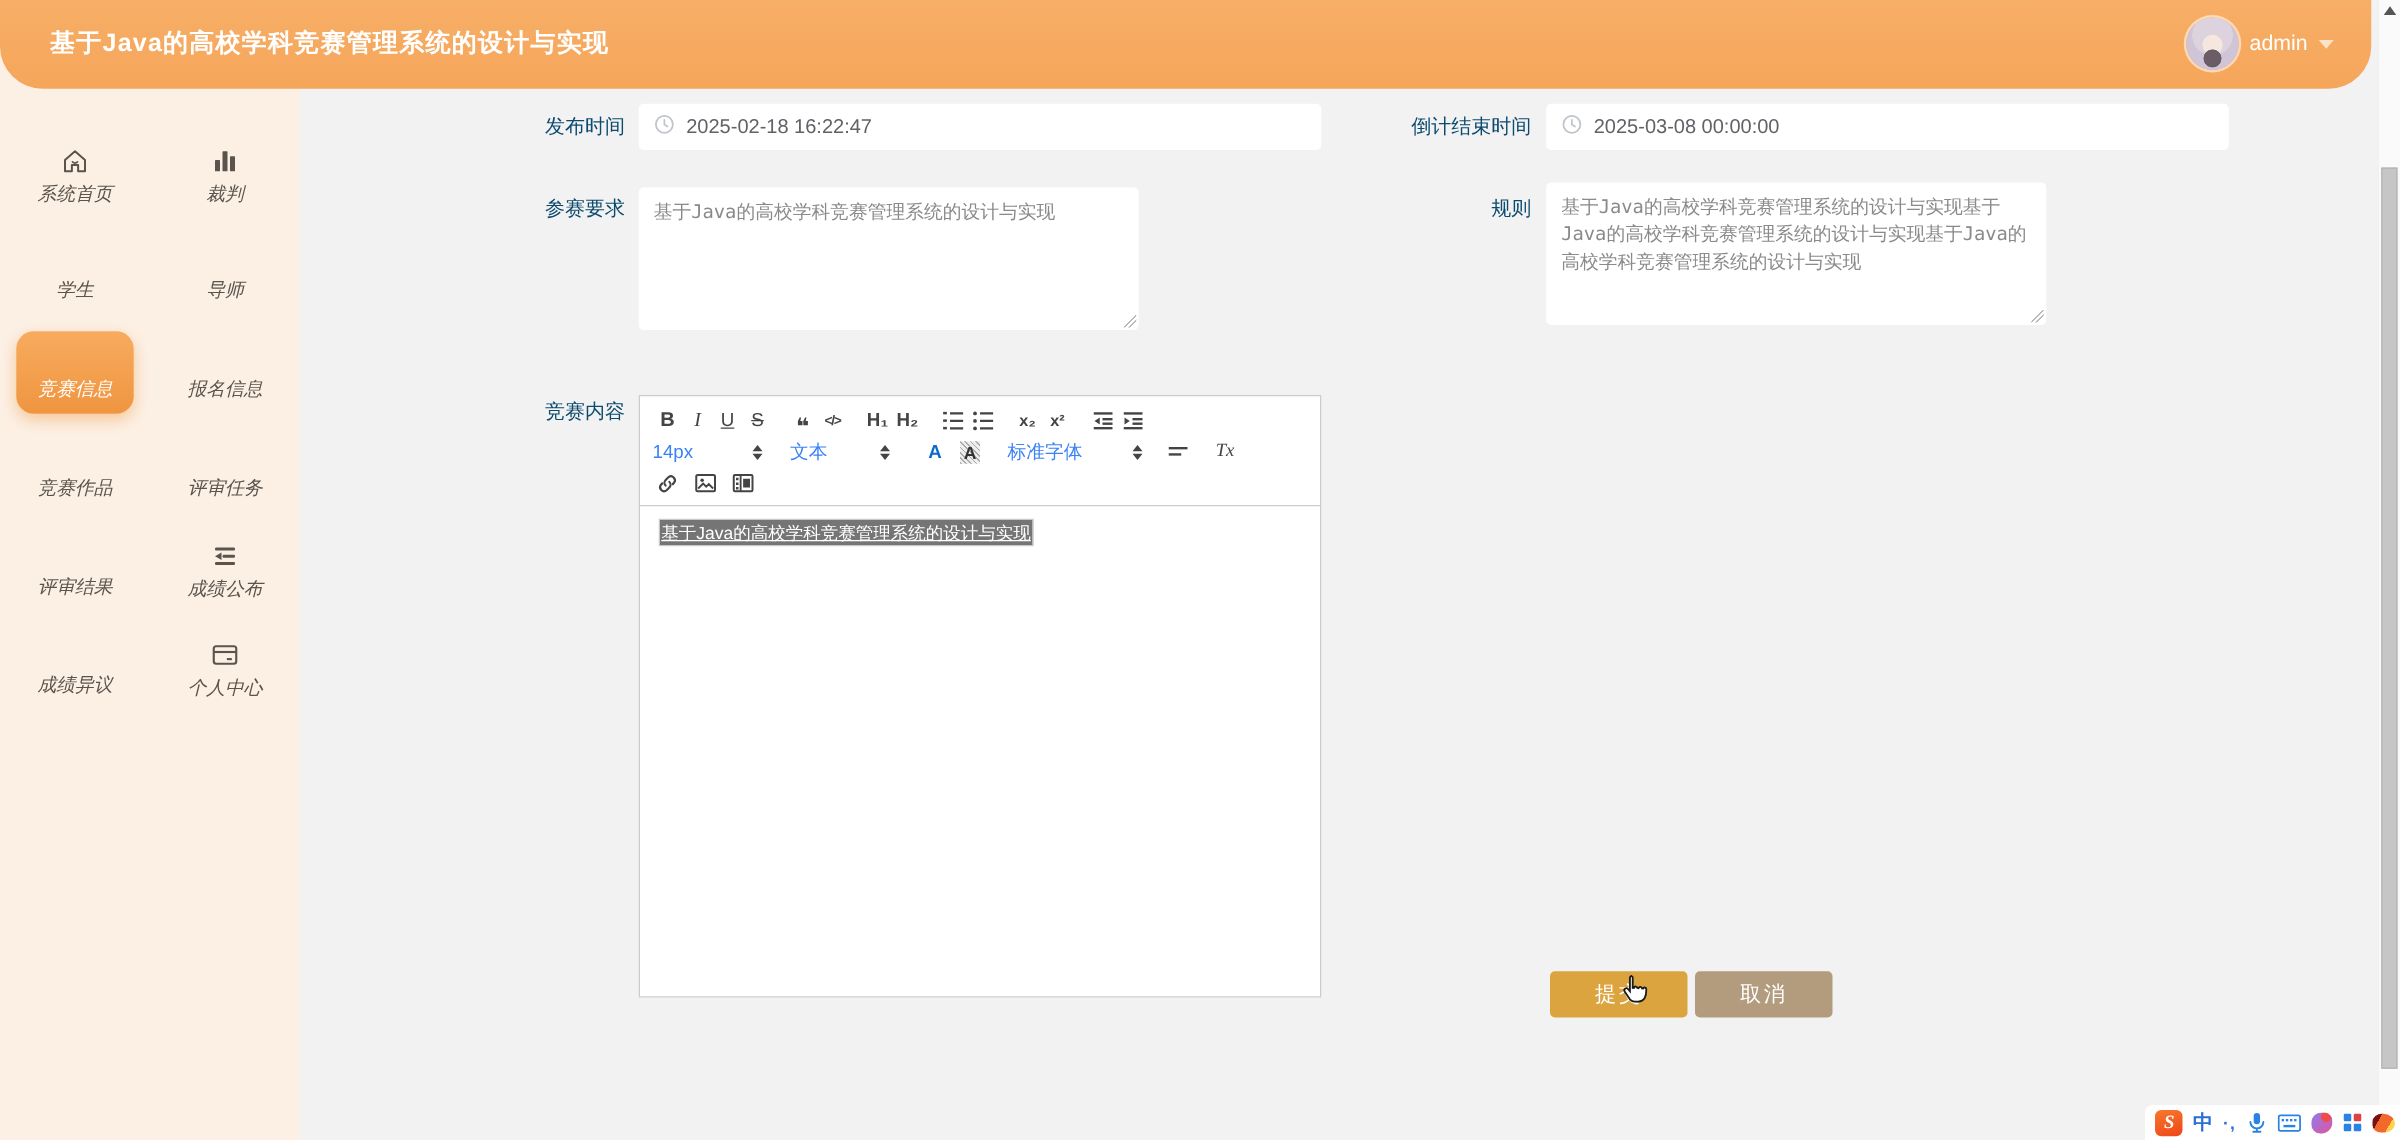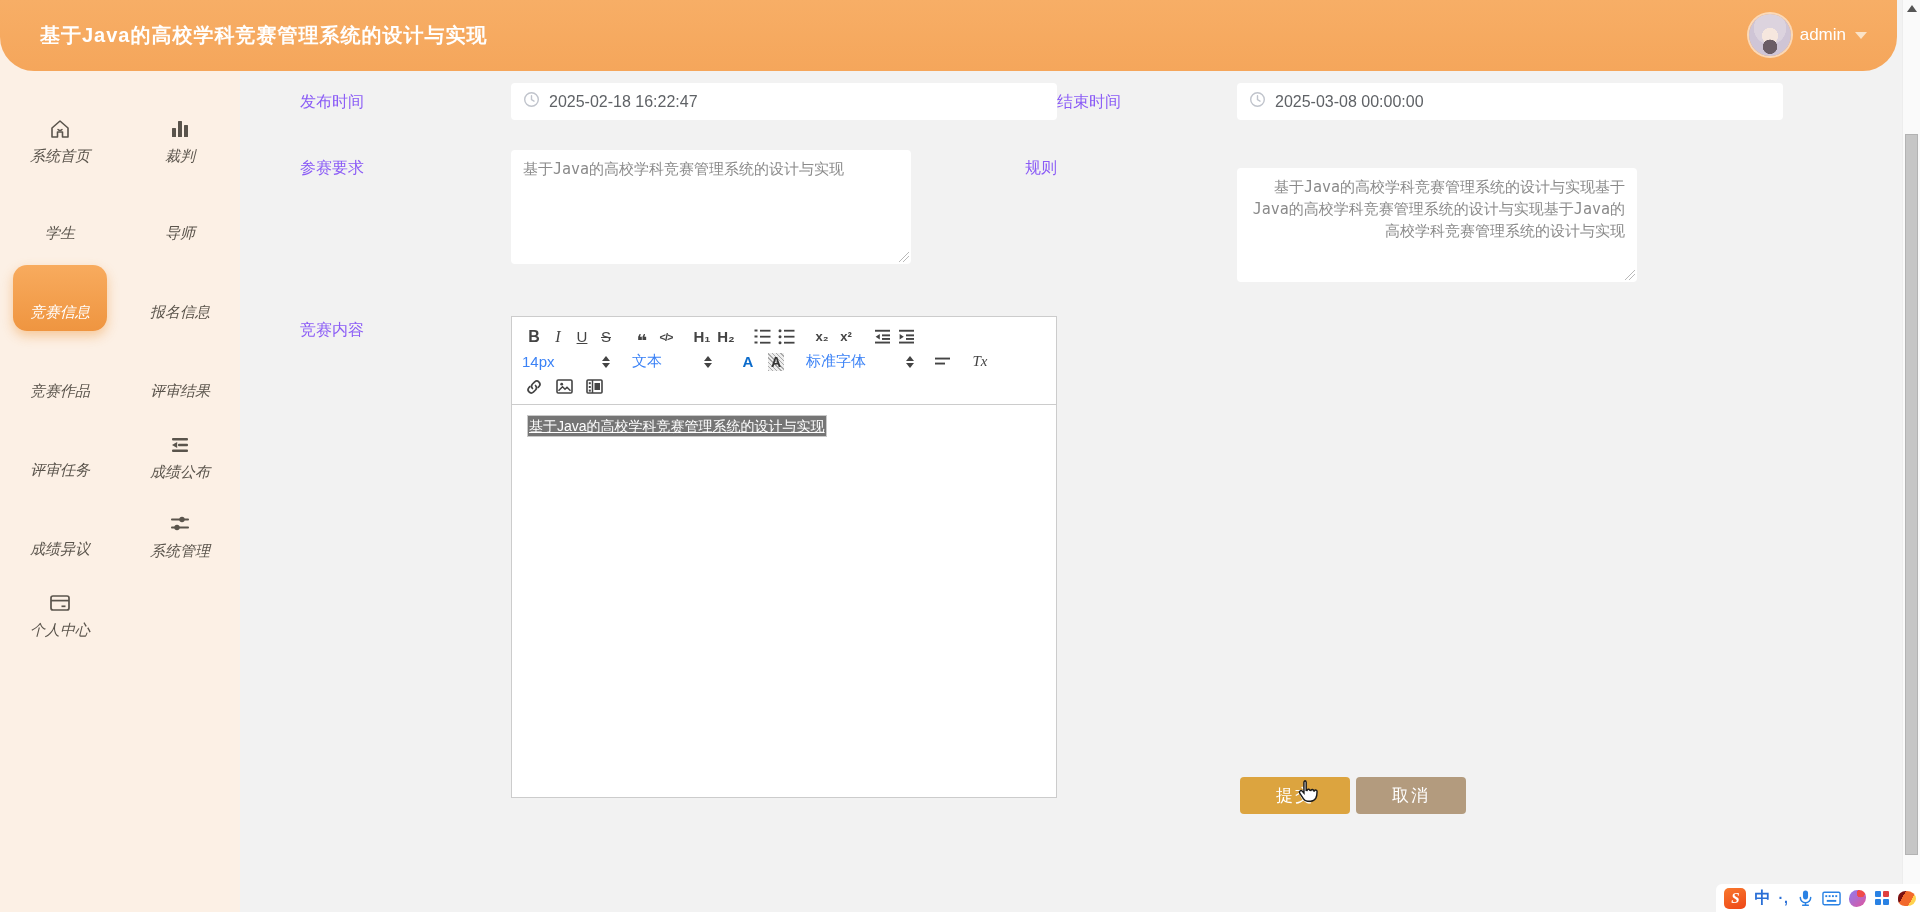--- a/index.html
+++ b/index.html
@@ -46,22 +46,22 @@
     background:linear-gradient(180deg,#f8ab5e 0%,#ef9540 100%);
     border-radius:14px;color:#fff;
     box-shadow:0 5px 12px rgba(240,150,60,.45);
   }
   .ic{width:24px;height:24px;display:flex;align-items:center;justify-content:center;}
   .ic svg{display:block;}
   .gridic{display:grid;grid-template-columns:9px 9px;grid-template-rows:9px 9px;gap:3px;width:21px;height:21px;}
   .gridic i{background:currentColor;border-radius:1px;}
   
   .flabel{
-    position:absolute;width:200px;
-    color:#8b5cf6;font-size:16px;line-height:20px;
+    position:absolute;width:200px;text-align:right;
+    color:#0c4a6e;font-size:16px;line-height:20px;
   }
   .finput{
     position:absolute;height:37px;width:546px;background:#fff;border-radius:4px;
     display:flex;align-items:center;gap:9px;padding:0 12px;box-sizing:border-box;
     color:#5f6266;font-size:16px;
   }
   .ftext{
     position:absolute;width:400px;height:114px;background:#fff;border-radius:4px;
     box-sizing:border-box;padding:9px 12px;
     font-family:"DejaVu Sans Mono","Liberation Mono",monospace;
@@ -228,31 +228,31 @@
     <span class="lb">竞赛作品</span>
   </div>
 
   <div class="cell">
     <span class="ic gridic">
         <i></i>
         <i></i>
         <i></i>
         <i></i>
       </span>
+    <span class="lb">评审任务</span>
+  </div>
+
+  <div class="cell">
+    <span class="ic gridic">
+        <i></i>
+        <i></i>
+        <i></i>
+        <i></i>
+      </span>
     <span class="lb">评审结果</span>
-  </div>
-
-  <div class="cell">
-    <span class="ic gridic">
-        <i></i>
-        <i></i>
-        <i></i>
-        <i></i>
-      </span>
-    <span class="lb">评审任务</span>
   </div>
 
   <div class="cell">
     <span class="ic">
       <svg width="24" height="24" viewBox="0 0 24 24" fill="currentColor">
           <rect x="4" y="5" width="16" height="2.4" rx="1"></rect>
           <path d="M4 12 L9.2 9 V15 Z"></path>
           <rect x="10" y="10.8" width="10" height="2.4" rx="1"></rect>
           <rect x="4" y="16.6" width="16" height="2.4" rx="1"></rect>
         </svg>
@@ -263,31 +263,20 @@
   <div class="cell">
     <span class="ic gridic">
         <i></i>
         <i></i>
         <i></i>
         <i></i>
       </span>
     <span class="lb">成绩异议</span>
   </div>
 
-  <div class="cell">
-    <span class="ic">
-      <svg width="24" height="24" viewBox="0 0 24 24" fill="currentColor">
-          <rect x="3" y="6.6" width="18" height="1.8" rx="0.9"></rect>
-          <circle cx="14" cy="7.5" r="2.7"></circle>
-          <rect x="3" y="14.6" width="18" height="1.8" rx="0.9"></rect>
-          <circle cx="9" cy="15.5" r="2.7"></circle>
-        </svg>
-    </span>
-    <span class="lb">系统管理</span>
-  </div>
 
   <div class="cell">
     <span class="ic">
       <svg width="24" height="24" viewBox="0 0 24 24">
           <rect x="3" y="5" width="18" height="14" rx="2" fill="none" stroke="currentColor" stroke-width="1.7"></rect>
           <line x1="3" y1="9.6" x2="21" y2="9.6" stroke="currentColor" stroke-width="1.7"></line>
           <line x1="13.5" y1="15.3" x2="17.5" y2="15.3" stroke="currentColor" stroke-width="1.7"></line>
         </svg>
     </span>
     <span class="lb">个人中心</span>
@@ -318,21 +307,21 @@
       </svg>
   </span>
   <span>2025-03-08 00:00:00</span>
 </div>
 
 <div class="ftext" style="left:511px;top:150px;">
   <span>基于Java的高校学科竞赛管理系统的设计与实现</span>
   <span class="resize-handle"></span>
 </div>
 
-<div class="ftext" style="left:1237px;top:168px;text-align:right;">
+<div class="ftext" style="left:1237px;top:146px;">
   <span>基于Java的高校学科竞赛管理系统的设计与实现基于Java的高校学科竞赛管理系统的设计与实现基于Java的高校学科竞赛管理系统的设计与实现</span>
   <span class="resize-handle"></span>
 </div>
 
 <div class="editor">
   <div class="qtoolbar">
     <div class="qrow">
       <span class="qbtn q-bold">B</span>
       <span class="qbtn q-italic">I</span>
       <span class="qbtn q-under">U</span>

